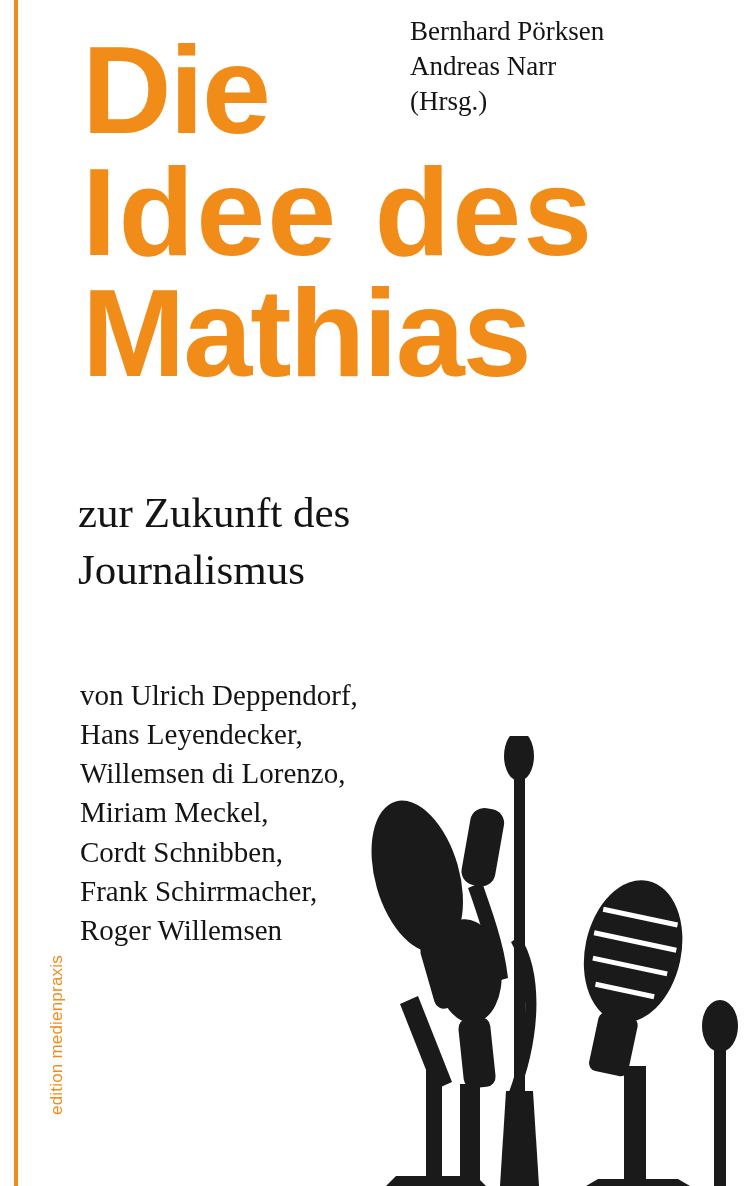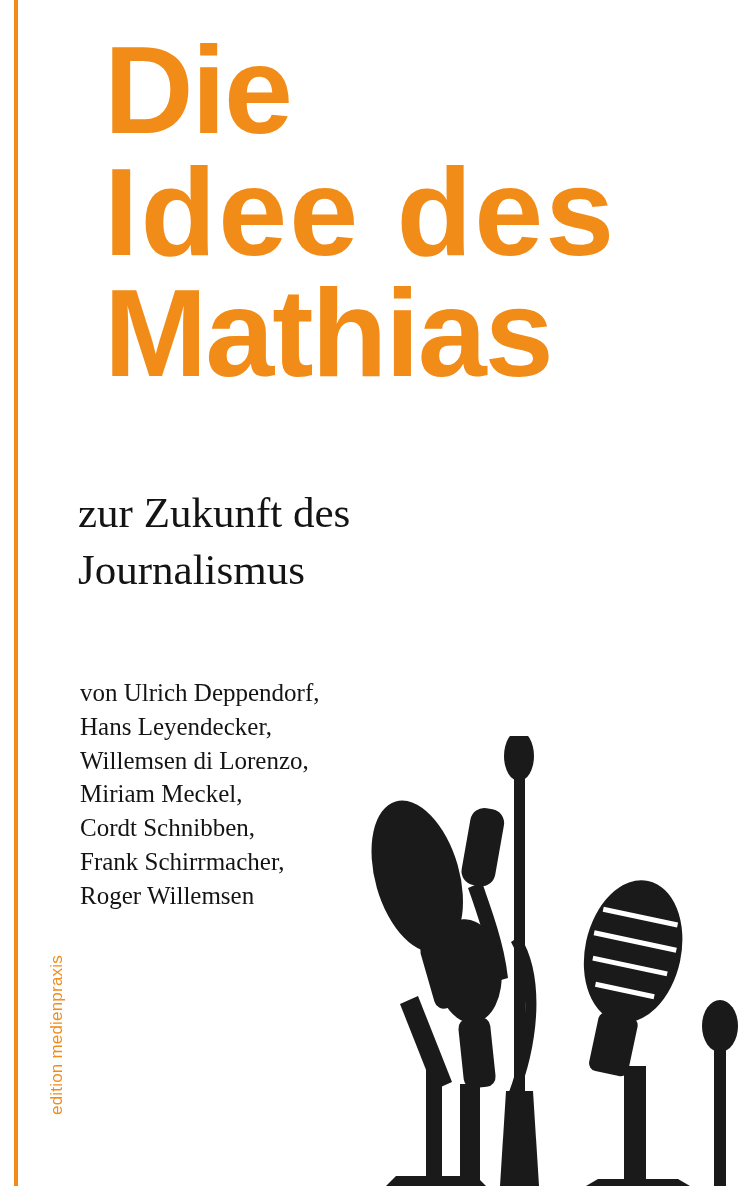--- a/index.html
+++ b/index.html
@@ -66,21 +66,20 @@
     position: absolute;
     left: 82px;
     top: 30px;
     width: 640px;
     color: #f28c18;
     font-family: "Liberation Sans", sans-serif;
     font-weight: bold;
     font-size: 124px;
     line-height: 0.98;
     letter-spacing: -2px;
-    margin-left: 22px;
   }
   .title .line { display: block; white-space: nowrap; }
   .title .line-2 { letter-spacing: 2px; }
 
   
   .subtitle {
     position: absolute;
     left: 78px;
     top: 485px;
     width: 560px;
@@ -92,21 +91,21 @@
   .subtitle .line { display: block; white-space: nowrap; }
 
   
   .contributors {
     position: absolute;
     left: 80px;
     top: 676px;
     width: 420px;
     color: #141414;
     font-family: "Liberation Serif", serif;
-    font-size: 25px;
+    font-size: 29px;
     line-height: 1.35;
     z-index: 3;
   }
   .contributors .line { display: block; white-space: nowrap; }
 
   
   .mics {
     position: absolute;
     right: 0;
     bottom: 0;
@@ -118,20 +117,25 @@
 </style>
 </head>
 <body>
 
 <div class="cover">
 
   <div class="spine-rule"></div>
 
   <div class="imprint">edition medienpraxis</div>
 
+  <div class="editors">
+    <div>Bernhard Pörksen</div>
+    <div>Andreas Narr</div>
+    <div>(Hrsg.)</div>
+  </div>
 
   <div class="title">
     <span class="line line-1">Die</span>
     <span class="line line-2">Idee des</span>
     <span class="line line-3">Mathias</span>
   </div>
 
   <div class="subtitle">
     <span class="line">zur Zukunft des</span>
     <span class="line">Journalismus</span>

